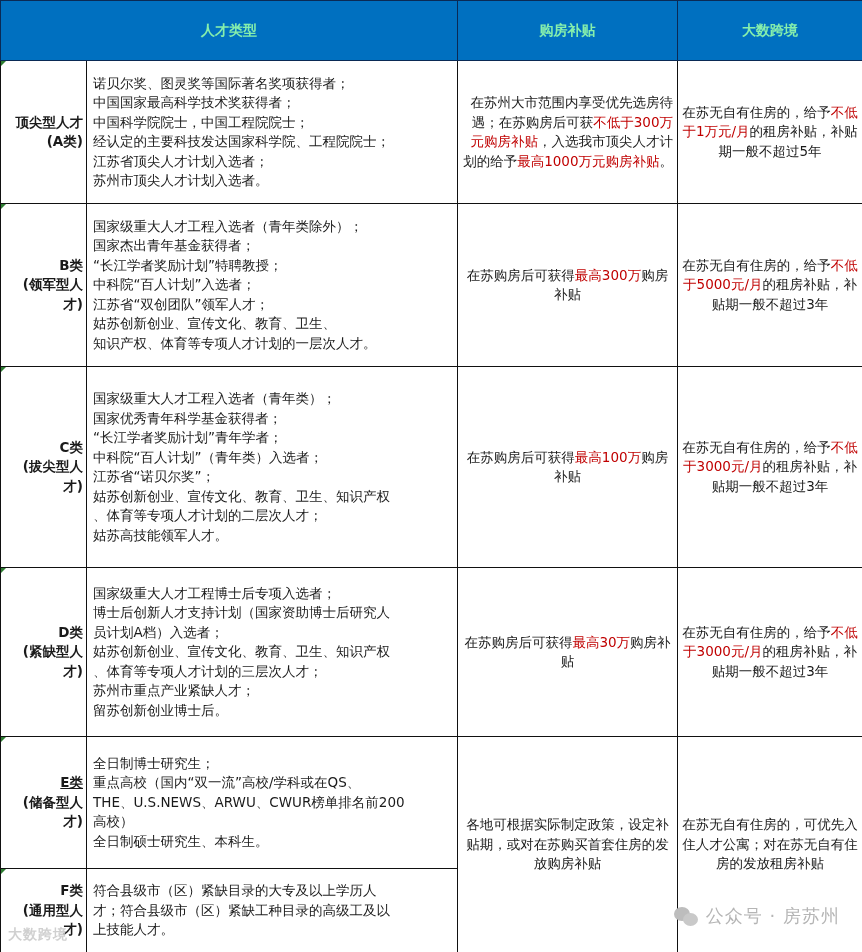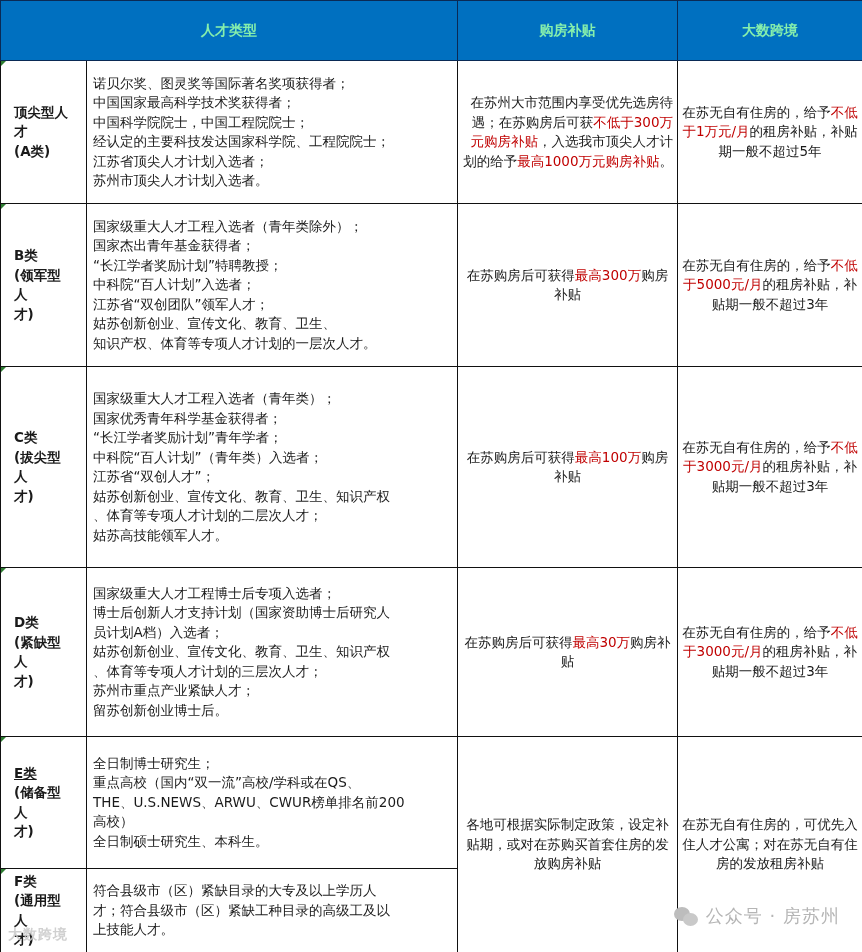--- a/index.html
+++ b/index.html
@@ -18,25 +18,25 @@
     table.policy th {
       background: #0070C0;
       color: #86efac;
       font-weight: bold;
       font-size: 14px;
       height: 60px;
       text-align: center;
       border-color: #0a2a55;
     }
     td.cat {
-      text-align: left;
+      text-align: right;
       font-weight: bold;
       font-size: 14px;
       line-height: 21px;
-      padding: 0 13px;
+      padding: 0 3px;
       position: relative;
     }
     td.cat::before {
       content: ""; position: absolute; left: 0; top: 0;
       border-top: 5px solid #2e7d32; border-right: 5px solid transparent;
     }
     td.desc { padding: 2px 6px 2px 6px; text-align: left; }
     td.desc .line { display: block; white-space: nowrap; }
     td.buy, td.rent { text-align: center; padding: 2px 4px; }
     td.buy.left { text-align: right; }
@@ -115,21 +115,21 @@
         <td class="cat">
           <span style="display: block;">C类</span>
           <span style="display: block;">(拔尖型人</span>
           <span style="display: block;">才)</span>
         </td>
         <td class="desc">
           <span class="line">国家级重大人才工程入选者（青年类）；</span>
           <span class="line">国家优秀青年科学基金获得者；</span>
           <span class="line">“长江学者奖励计划”青年学者；</span>
           <span class="line">中科院“百人计划”（青年类）入选者；</span>
-          <span class="line">江苏省“双创人才”；</span>
+          <span class="line">江苏省“诺贝尔奖”；</span>
           <span class="line">姑苏创新创业、宣传文化、教育、卫生、知识产权</span>
           <span class="line">、体育等专项人才计划的二层次人才；</span>
           <span class="line">姑苏高技能领军人才。</span>
         </td>
         <td class="buy"><span>在苏购房后可获得</span><span class="hl">最高100万</span><span>购房补贴</span></td>
         <td class="rent"><span>在苏无自有住房的，给予</span><span class="hl">不低于3000元/月</span><span>的租房补贴，补贴期一般不超过3年</span></td>
       </tr>
       <tr style="height: 169px;">
         <td class="cat">
           <span style="display: block;">D类</span>

